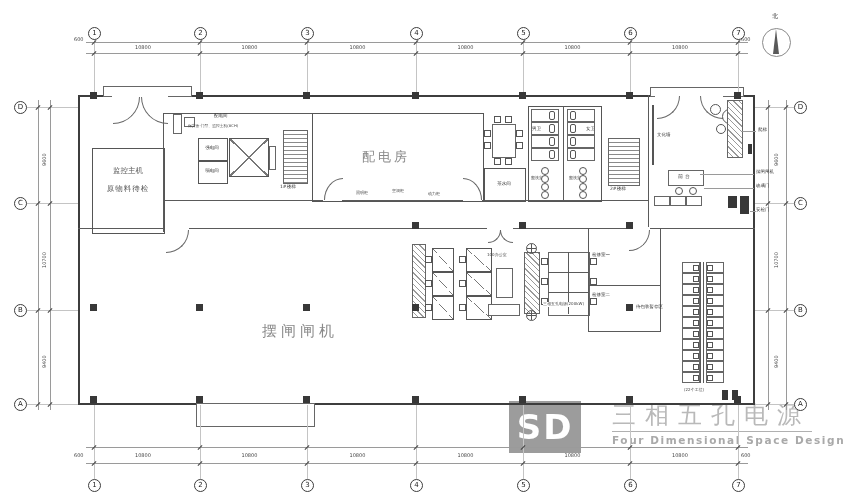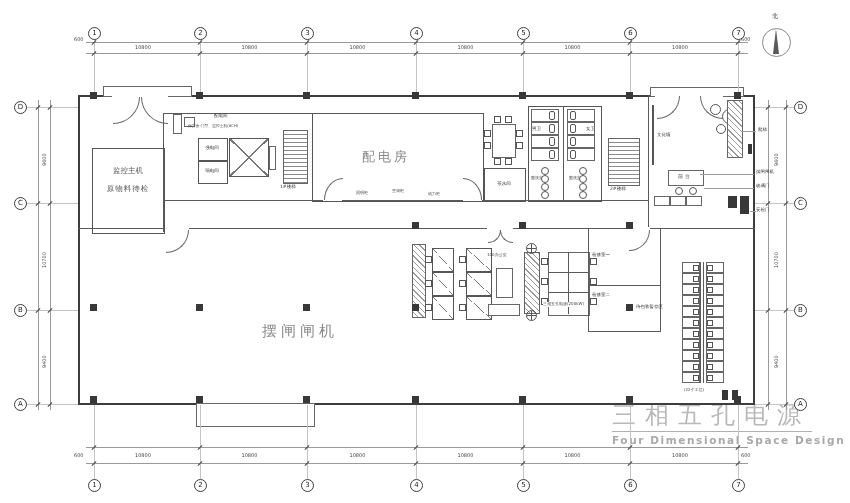--- a/index.html
+++ b/index.html
@@ -69,20 +69,21 @@
   .ws-chair{width:4px;height:4px;border:1px solid #555;}
   
   .stall{position:absolute;border:1px solid #666;}
   .wc{position:absolute;width:4px;height:7px;border:1px solid #555;border-radius:2px;}
 </style>
 </head>
 <body>
 
 <div class="sheet">
 
+  <div class="wm-logo">SD</div>
   <div class="wm-title">三相五孔电源</div>
   <div class="wm-line"></div>
   <div class="wm-sub">Four Dimensional Space Design</div>
 
   <div class="hl" style="left:86px;top:42px;width:662px;"></div>
   <div class="hl" style="left:86px;top:53px;width:662px;"></div>
   <div class="hl" style="left:86px;top:447px;width:662px;"></div>
   <div class="hl" style="left:86px;top:463px;width:662px;"></div>
   <div class="vl" style="left:38px;top:100px;height:310px;"></div>
   <div class="vl" style="left:50px;top:100px;height:310px;"></div>

